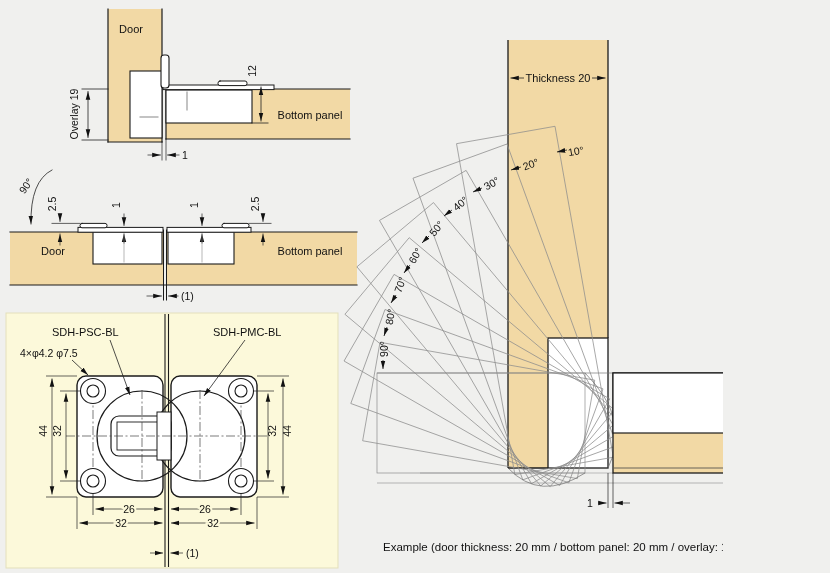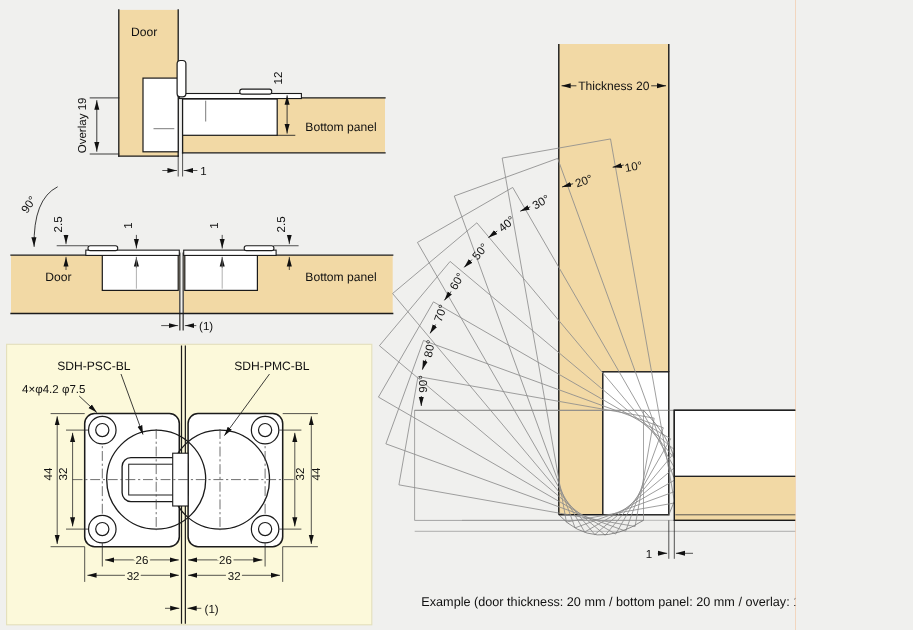--- a/index.html
+++ b/index.html
@@ -1,16 +1,16 @@
 <!DOCTYPE html>
 <html><head>
 <meta charset="utf-8">
 <style>
   html,body{margin:0;padding:0;background:#f0f0ee;}
-  .stage{position:relative;width:723px;height:573px;background:#f97316;overflow:hidden;
+  .stage{position:relative;width:723px;height:573px;background:#d946ef;overflow:hidden;
          font-family:"Liberation Sans", sans-serif;}
   svg text{font-family:"Liberation Sans", sans-serif;fill:#111;}
   .lbl{font-size:11px;}
   .dim{font-size:10.5px;}
   .cap{font-size:11.5px;}
 </style>
 </head>
 <body>
 
 <div class="stage">

